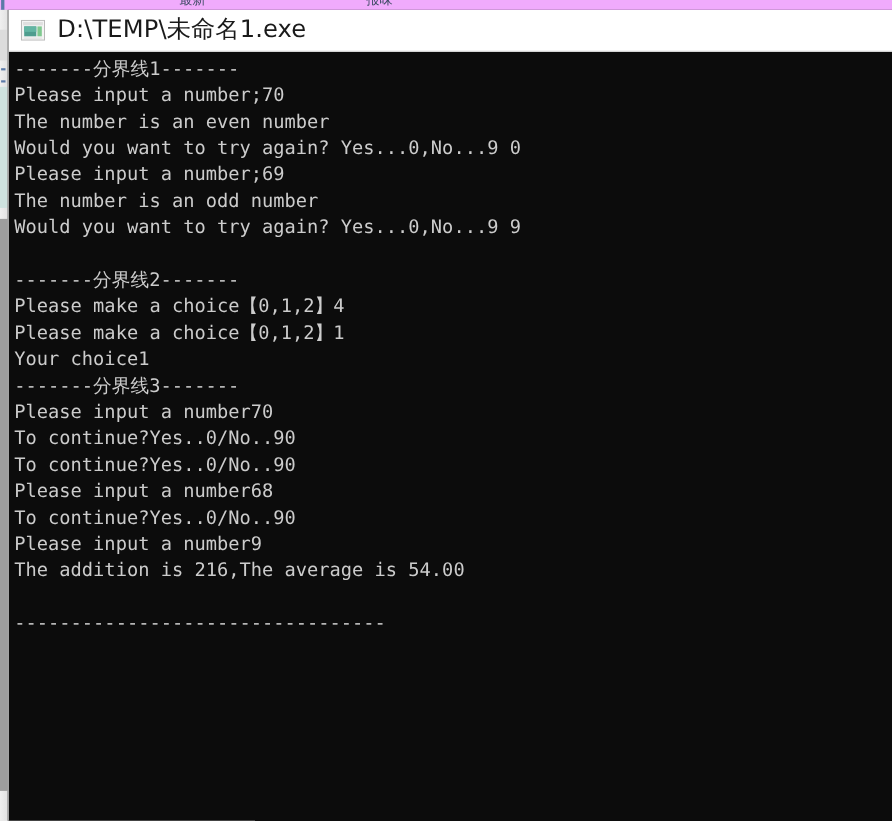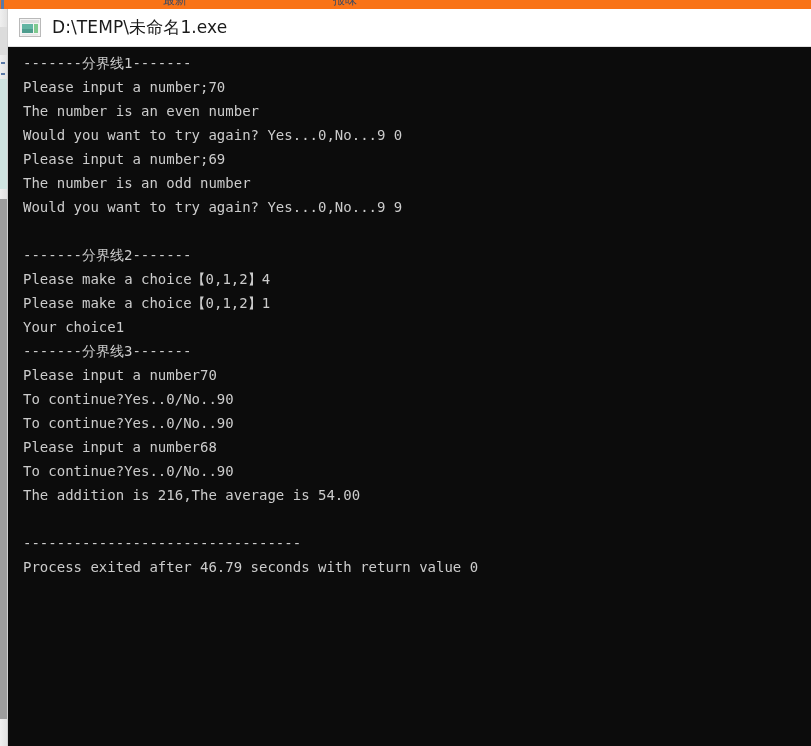--- a/index.html
+++ b/index.html
@@ -15,21 +15,21 @@
     font-family: "Liberation Sans", sans-serif;
     position: relative;
   }
 
   
   #bg-window {
     position: absolute;
     left: 0; top: 0;
     width: 811px;
     height: 9px;
-    background: #f97316;
+    background: #f0abfc;
     border-bottom: 1px solid #9a9a9a;
     overflow: hidden;
   }
   #bg-window .bg-frag {
     position: absolute;
     top: -8px;
     font-size: 12px;
     color: #3c4a63;
     font-family: "DejaVu Sans", sans-serif;
     white-space: nowrap;
@@ -103,47 +103,47 @@
   }
   #titlebar-icon {
     width: 22px;
     height: 19px;
     flex: 0 0 auto;
     margin-right: 11px;
     position: relative;
   }
   #titlebar-title {
     font-family: "DejaVu Sans", "Liberation Sans", sans-serif;
-    font-size: 17px;
+    font-size: 22px;
     color: #1a1a1a;
     letter-spacing: 0.1px;
     white-space: nowrap;
     line-height: 1;
   }
 
   
   #console-body {
     position: absolute;
     left: 0;
     top: 38px;
     right: 0;
     bottom: 0;
     background: #0c0c0c;
     padding: 4px 0 0 1px;
     box-sizing: border-box;
   }
   .cline {
     font-family: "DejaVu Sans Mono", "Liberation Mono", monospace;
-    font-size: 14px;
+    font-size: 17px;
     line-height: 24px;
     height: 24px;
     color: #cccccc;
     white-space: pre;
     letter-spacing: 0px;
-    padding-left: 14px;
+    padding-left: 4px;
     overflow: hidden;
   }
   .cline.blank { color: transparent; }
   .cursor-block {
     display: inline-block;
     width: 10px;
     height: 15px;
     background: #f2f2f2;
     vertical-align: -2px;
     margin-left: 9px;
@@ -196,19 +196,19 @@
       <div class="cline">-------分界线2-------</div>
       <div class="cline">Please make a choice【0,1,2】4</div>
       <div class="cline">Please make a choice【0,1,2】1</div>
       <div class="cline">Your choice1</div>
       <div class="cline">-------分界线3-------</div>
       <div class="cline">Please input a number70</div>
       <div class="cline">To continue?Yes..0/No..90</div>
       <div class="cline">To continue?Yes..0/No..90</div>
       <div class="cline">Please input a number68</div>
       <div class="cline">To continue?Yes..0/No..90</div>
+      <div class="cline">Please input a number9</div>
       <div class="cline">The addition is 216,The average is 54.00</div>
       <div class="cline blank"> </div>
       <div class="cline">---------------------------------</div>
-      <div class="cline">Process exited after 46.79 seconds with return value 0</div>
     </div>
 
 </div>
 
 </body></html>

